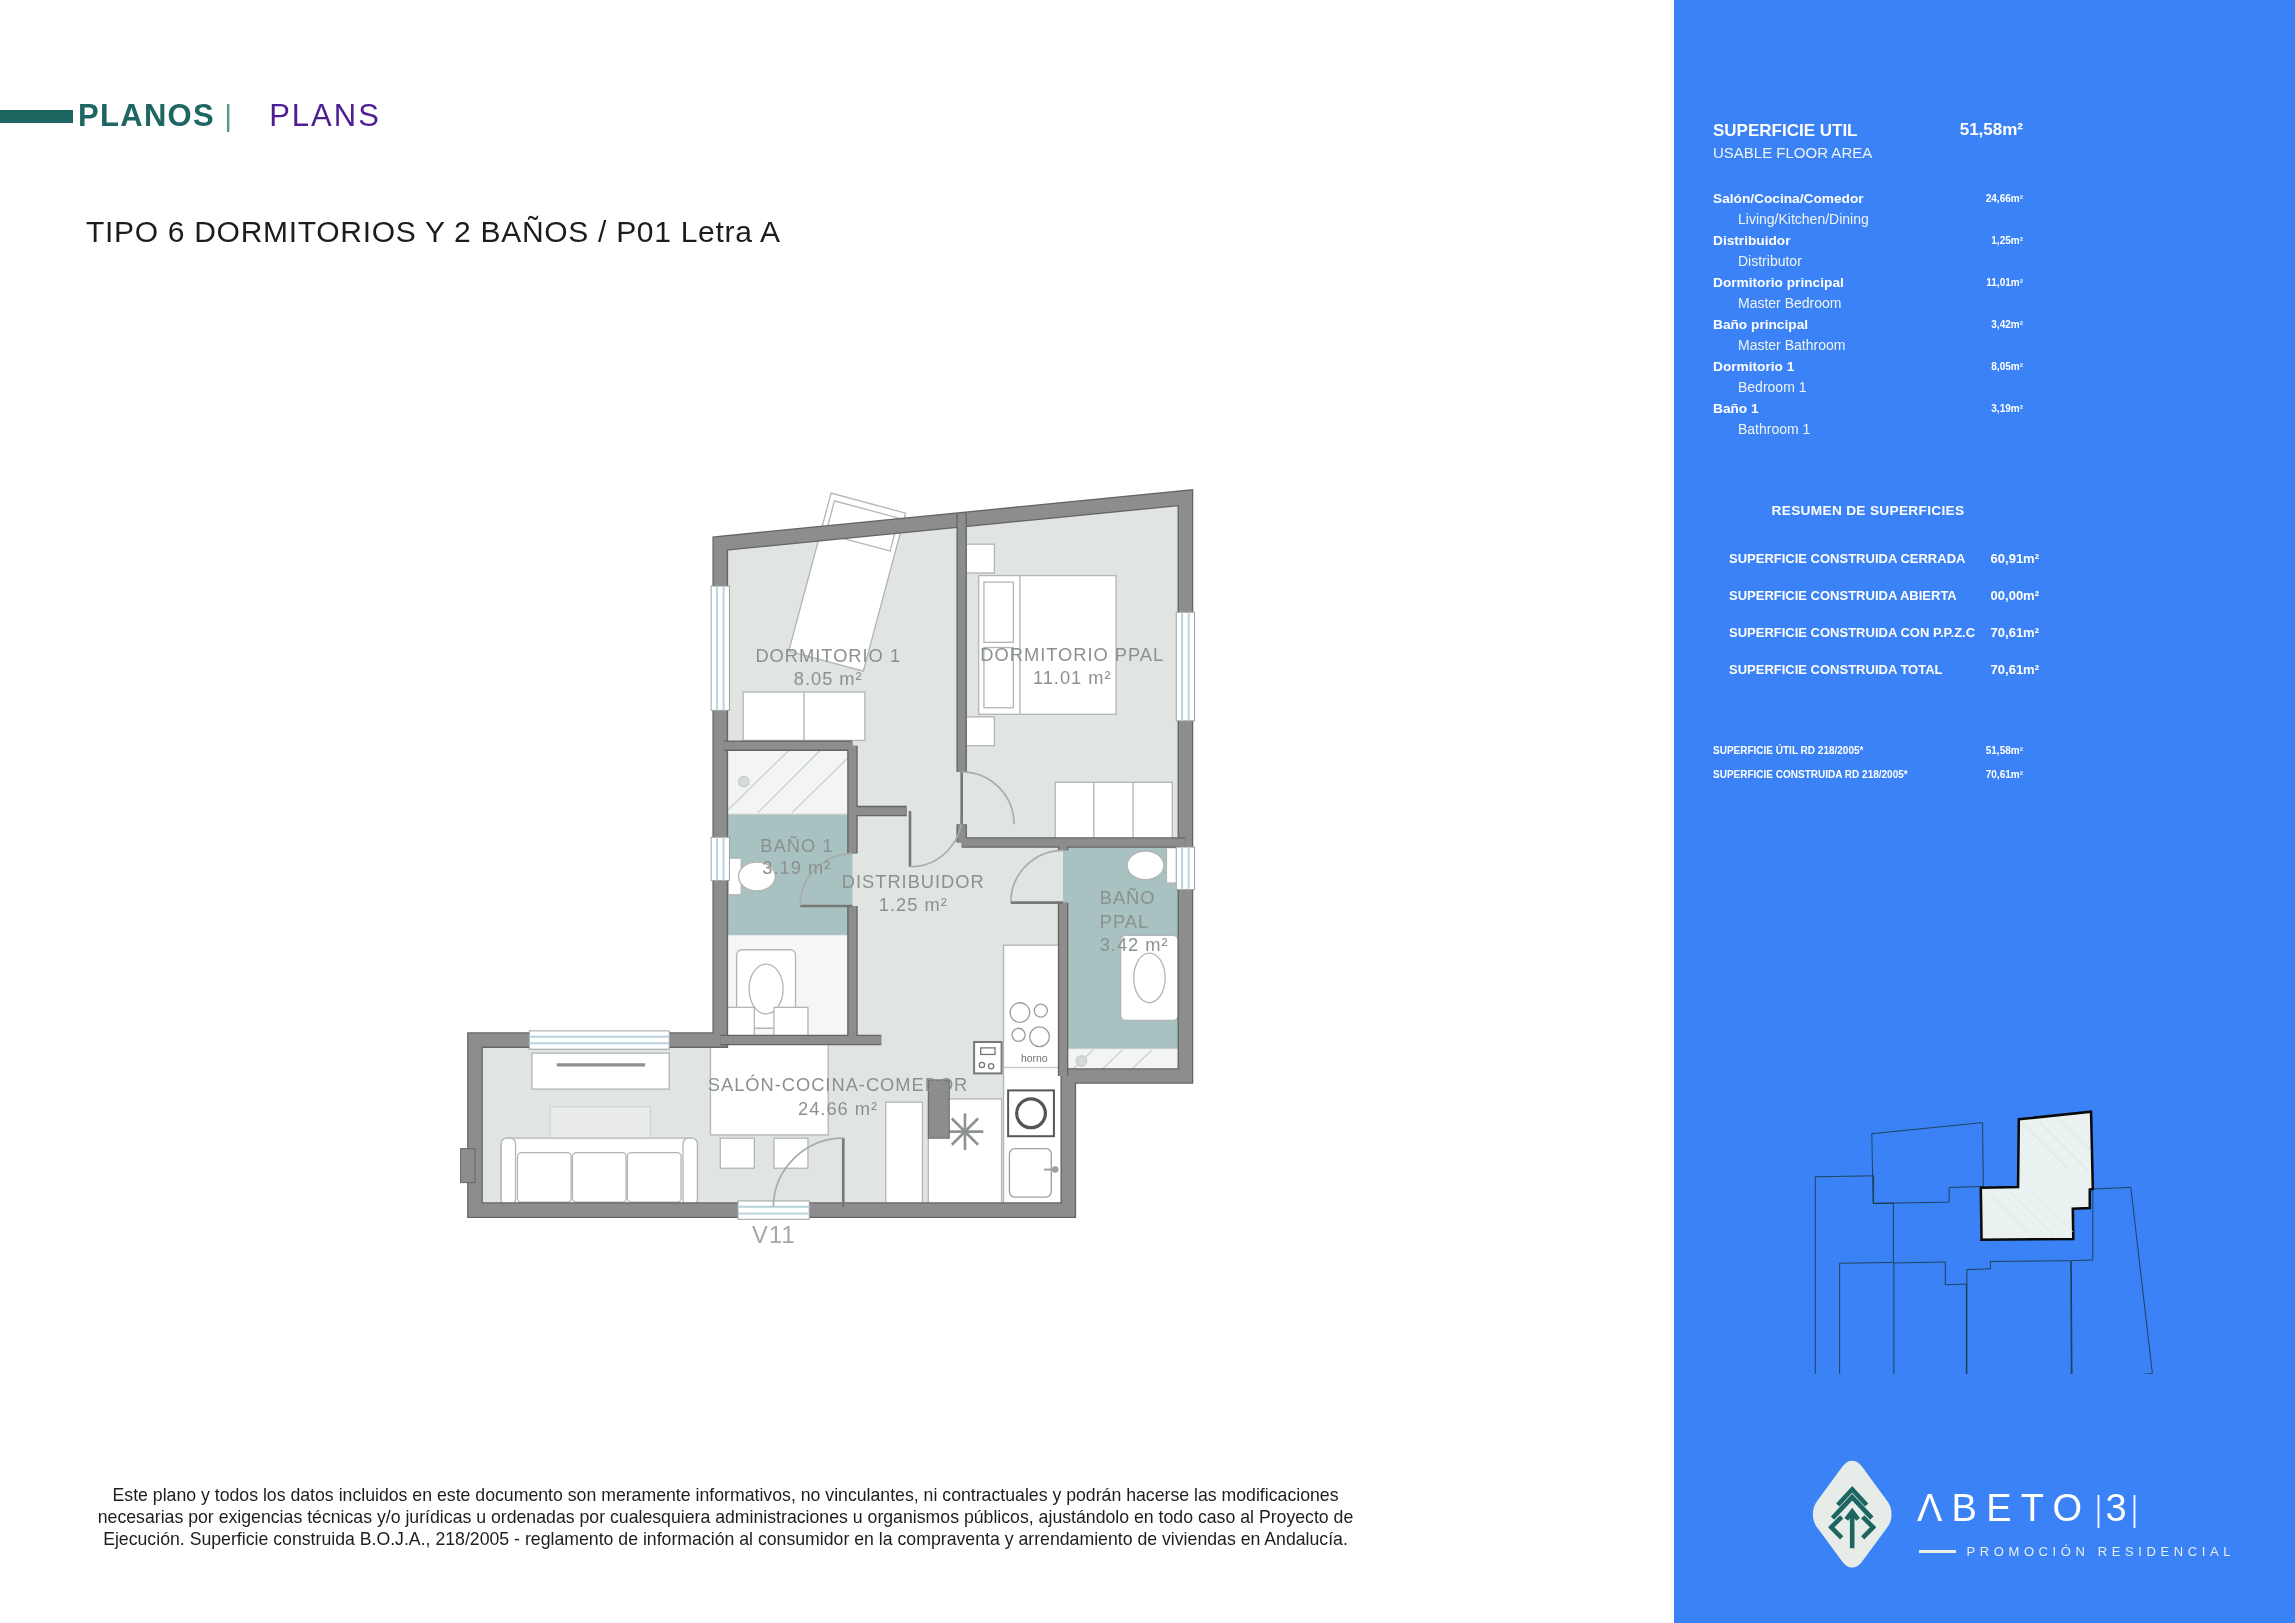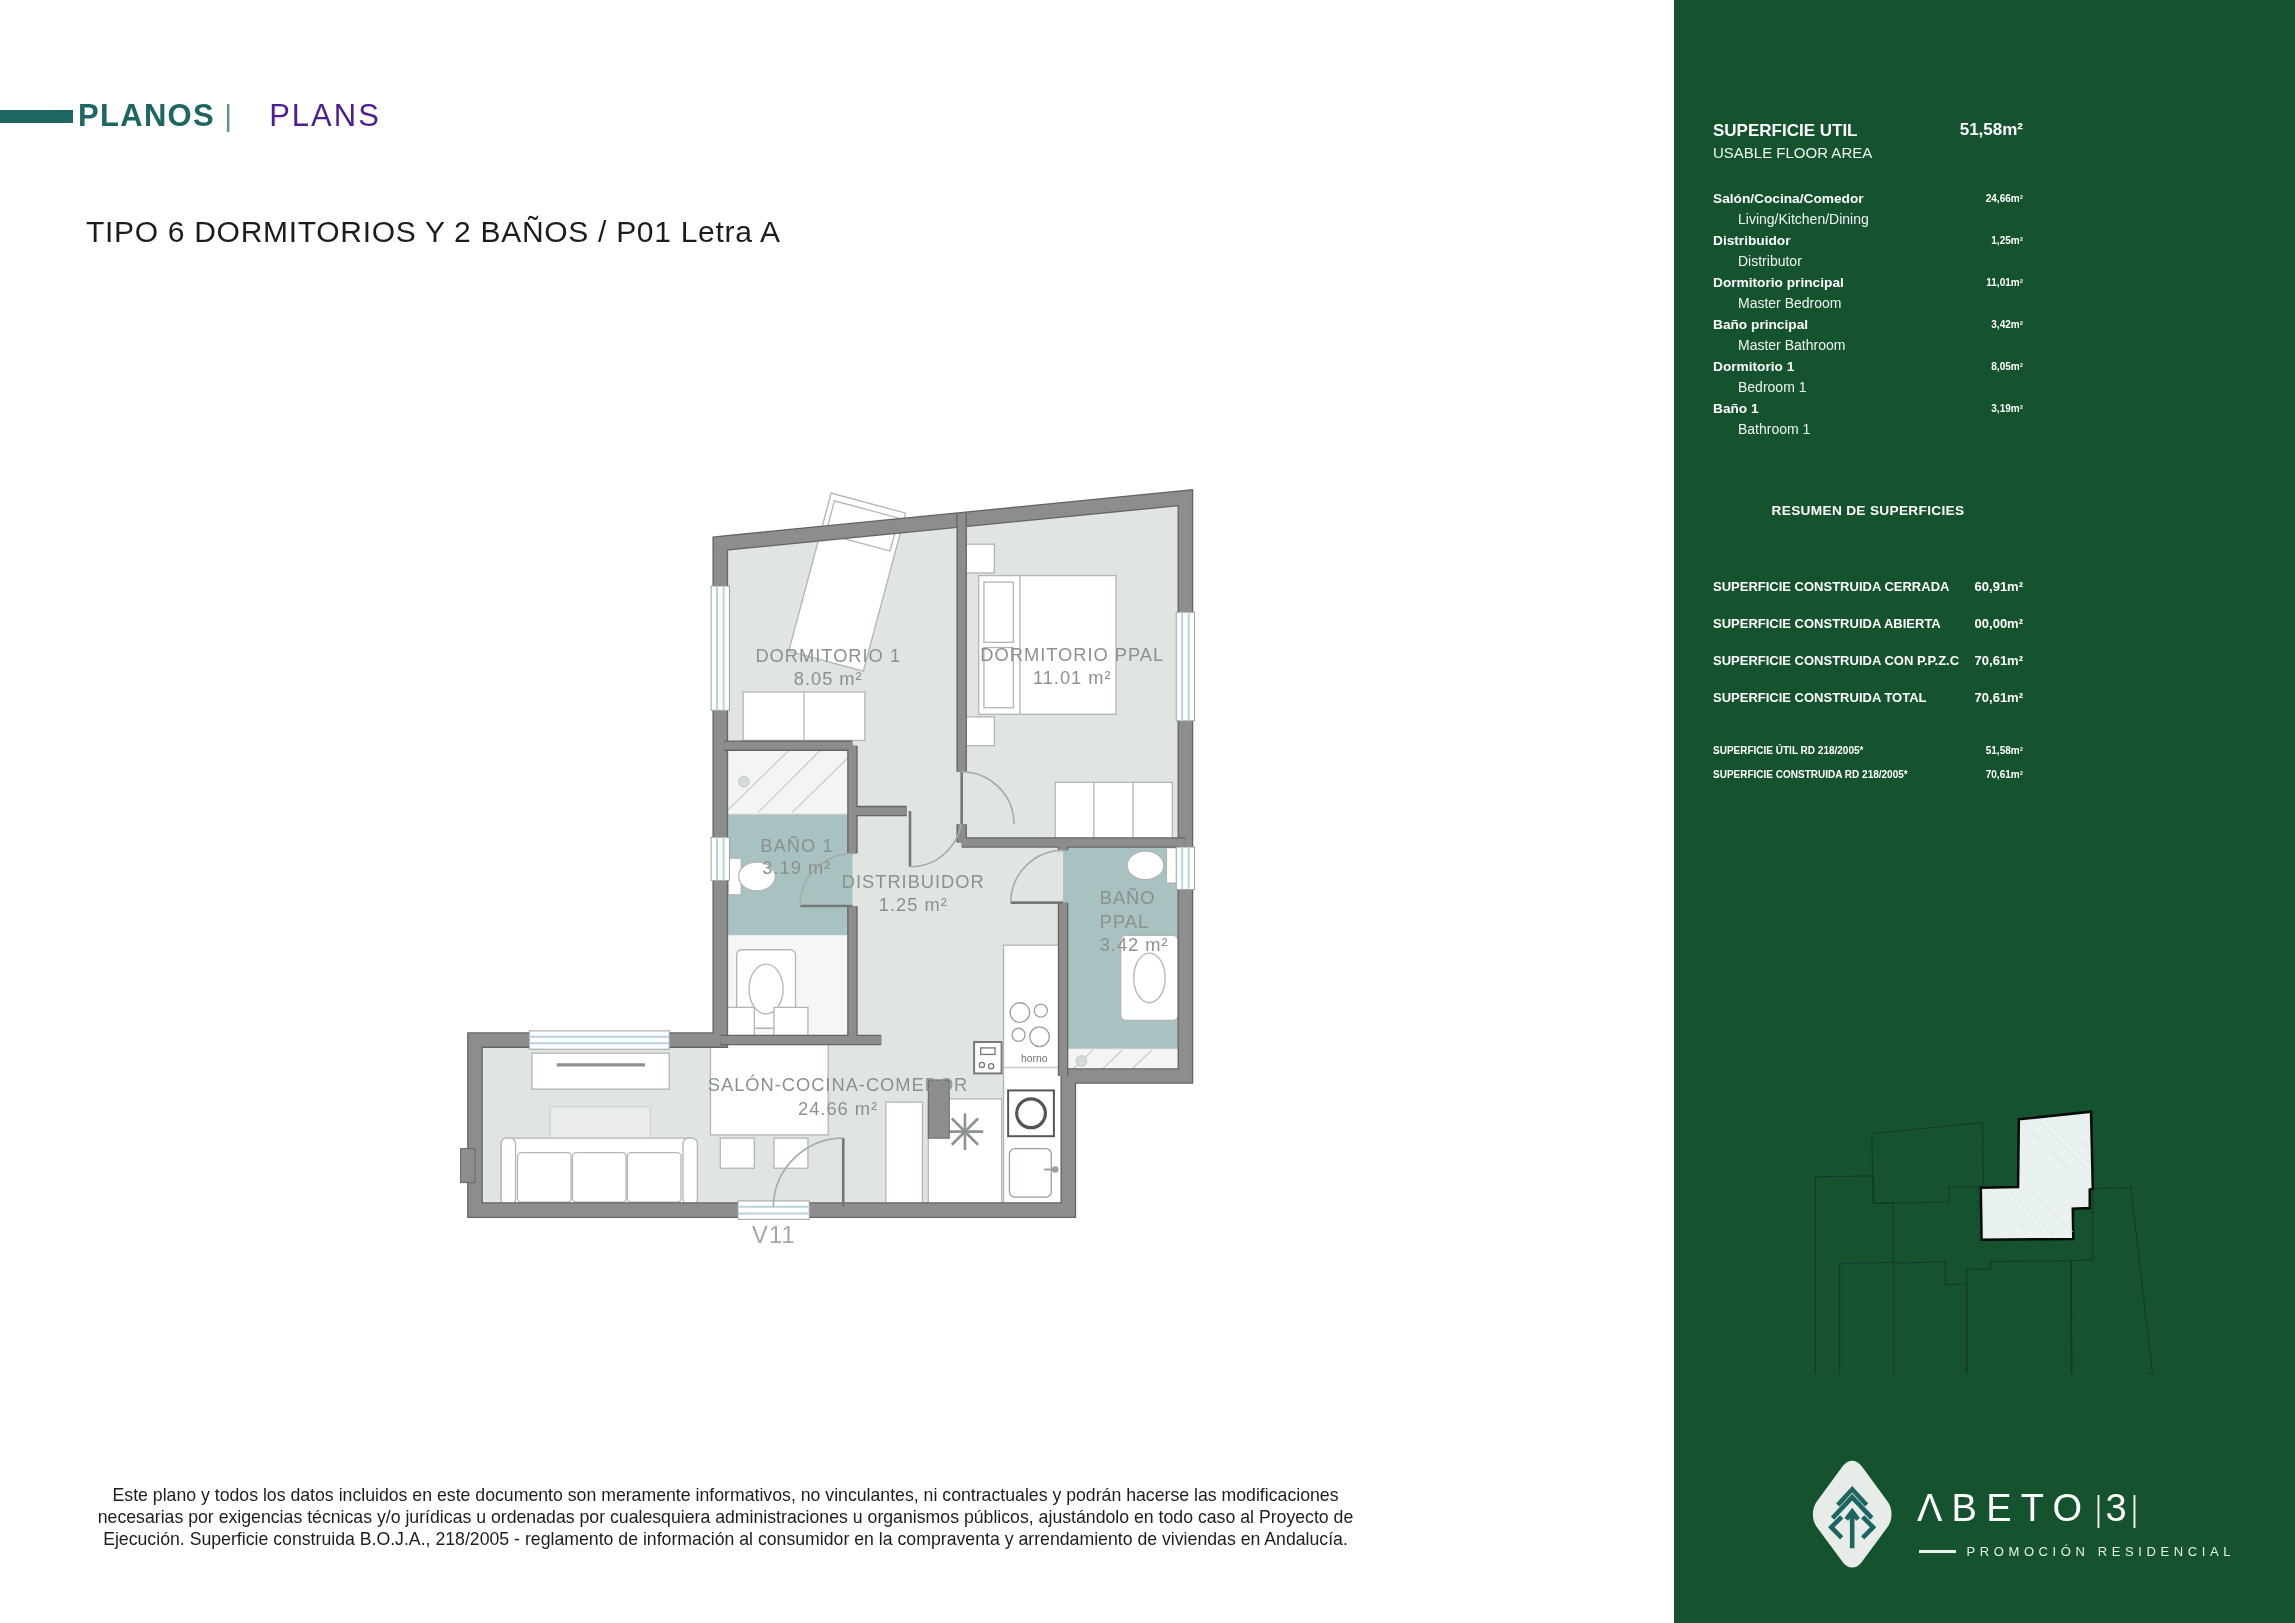--- a/index.html
+++ b/index.html
@@ -13,35 +13,35 @@
   .brand .primary{font-size:31px;font-weight:bold;color:#1e6662;letter-spacing:1.3px;}
   .brand .divider{font-size:30px;font-weight:300;color:#5f938f;margin:0 9.2px;}
   .brand .secondary{font-size:31px;font-weight:300;color:#4c1d95;letter-spacing:2px;margin-left:28px;}
   .page-title{position:absolute;left:86px;top:215px;font-size:30px;color:#1c1c1c;letter-spacing:0.7px;}
   .plan-wrap{position:absolute;left:452px;top:484px;width:759px;height:785px;}
   .disclaimer{
     position:absolute;left:84px;top:1484px;width:1283px;
     font-size:17.7px;line-height:22px;color:#1d1d1d;text-align:center;
   }
   
-  .panel{position:absolute;left:1674px;top:0;width:622px;height:1623px;background:#14532d;color:#fff;}
+  .panel{position:absolute;left:1674px;top:0;width:622px;height:1623px;background:#3b82f6;color:#fff;}
   .panel-content{position:absolute;left:39px;top:0;width:310px;height:100%;}
   .row{display:flex;justify-content:space-between;align-items:flex-start;}
   .usable{position:absolute;left:0;top:120px;width:100%;}
   .usable .es{font-size:17px;font-weight:bold;line-height:22px;}
   .usable .en{font-size:15px;line-height:21px;color:#eef4f3;}
   .usable .val{font-size:17px;font-weight:bold;}
   .room-list{position:absolute;left:0;top:188px;width:100%;}
   .pair{height:42px;}
   .pair .es{font-size:13.7px;font-weight:bold;line-height:22px;}
   .pair .en{font-size:14px;line-height:19.6px;color:#eef4f3;margin-left:25px;}
   .pair .val{font-size:10px;font-weight:bold;line-height:22px;}
   .summary-heading{position:absolute;left:0;top:503px;width:100%;text-align:center;
     font-size:13.7px;font-weight:bold;letter-spacing:0.3px;}
-  .summary-rows{position:absolute;left:0;top:550px;width:100%;margin-top:28px;}
+  .summary-rows{position:absolute;left:16px;top:550px;width:100%;}
   .summary-rows .row{height:37px;}
   .summary-rows .lbl,.summary-rows .val{font-size:13px;font-weight:bold;line-height:18.3px;}
   .rd-rows{position:absolute;left:0;top:742px;width:100%;}
   .rd-rows .row{height:24px;}
   .rd-rows .lbl,.rd-rows .val{font-size:10px;font-weight:bold;line-height:18.3px;}
   .minimap{position:absolute;left:1799px;top:1080px;width:393px;height:294px;}
   
   .logo-mark{position:absolute;left:1801px;top:1450px;width:105px;height:131px;}
   .logo-text{position:absolute;left:1917px;top:1487px;display:flex;align-items:baseline;color:#ffffff;}
   .logo-text .name{font-size:38px;font-weight:300;letter-spacing:9.2px;}

